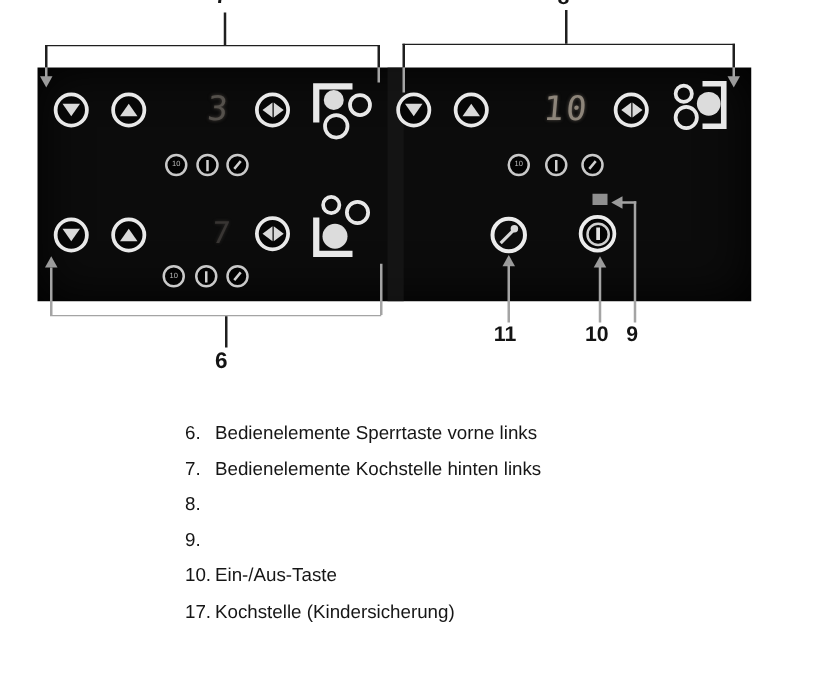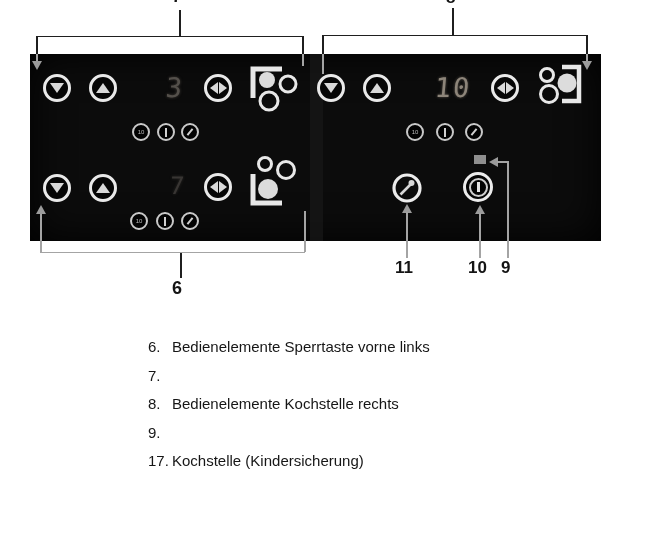--- a/index.html
+++ b/index.html
@@ -208,27 +208,31 @@
   <div class="abs ln-gray" style="left:507px;top:161px;width:2px;height:97px;"></div>
   <div class="abs callout-num" style="left:501px;top:258px;">9</div>
 
   <div class="abs" id="legend">
     <div class="legend-row">
       <span class="legend-num">6.</span>
       <span>Bedienelemente Sperrtaste vorne links</span>
     </div>
     <div class="legend-row">
       <span class="legend-num">7.</span>
+      <span>Bedienelemente Kochstelle hinten links</span>
     </div>
     <div class="legend-row">
       <span class="legend-num">8.</span>
-      <span>Bedienelemente Kochstelle rechts</span>
     </div>
     <div class="legend-row">
       <span class="legend-num">9.</span>
+    </div>
+    <div class="legend-row">
+      <span class="legend-num">10.</span>
+      <span>Ein-/Aus-Taste</span>
     </div>
     <div class="legend-row">
       <span class="legend-num">17.</span>
       <span>Kochstelle (Kindersicherung)</span>
     </div>
   </div>
 
 </div>
 
 </body></html>

